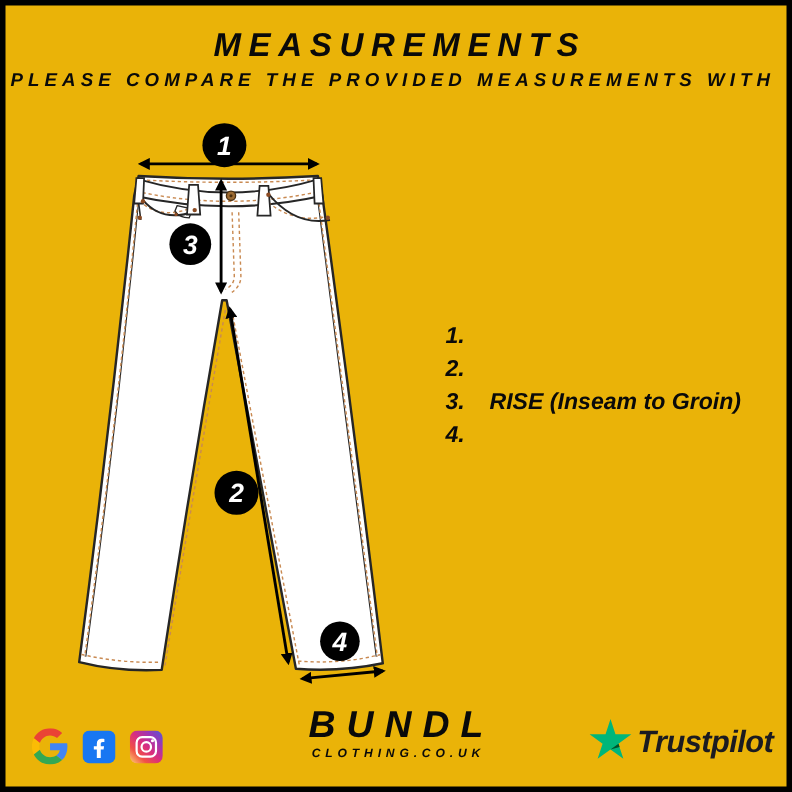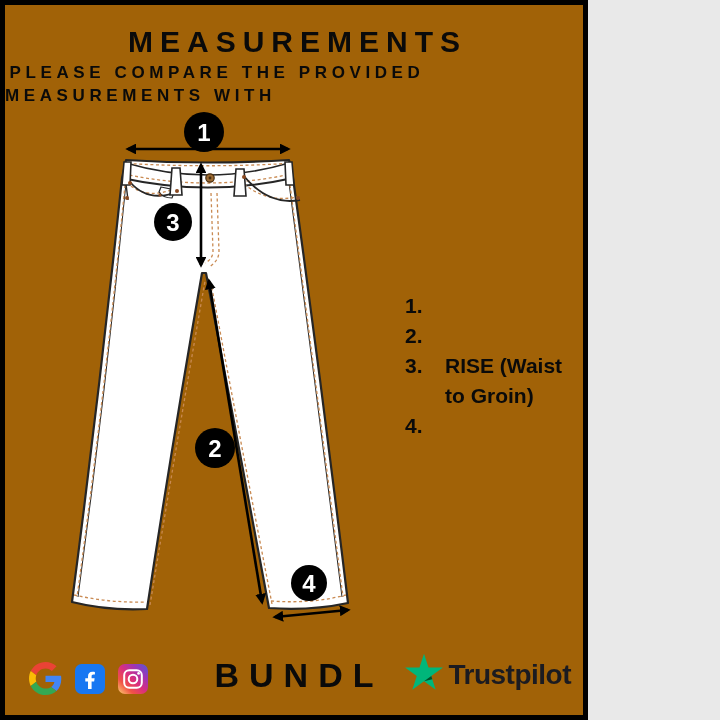--- a/index.html
+++ b/index.html
@@ -1,19 +1,19 @@
 <!DOCTYPE html>
 <html><head>
 <meta charset="utf-8">
 <style>
   html,body{margin:0;padding:0;background:#e9e9e9;}
   .frame{
-    position:relative;width:588px;height:720px;box-sizing:border-box;
-    background:#a16207;border:5px solid #000;overflow:hidden;
-    font-family:"Liberation Sans","DejaVu Sans",sans-serif;color:#0a0a0a;
+    position:relative;width:720px;height:720px;box-sizing:border-box;
+    background:#eab308;border:5px solid #000;overflow:hidden;
+    font-family:"Liberation Sans","DejaVu Sans",sans-serif;color:#0a0a0a;font-style:italic;
   }
   
   .title{
     position:absolute;top:20px;left:0;right:0;text-align:center;
     font-size:30px;font-weight:800;letter-spacing:7px;text-indent:7px;
   }
   .subtitle{
     position:absolute;top:56px;left:0;right:0;text-align:left;
     font-size:17px;font-weight:700;letter-spacing:4.6px;line-height:23px;text-indent:4.6px;
   }
@@ -127,21 +127,21 @@
 
   <div class="legend">
     <div class="legend-row">
       <span class="legend-num">1.</span>
     </div>
     <div class="legend-row">
       <span class="legend-num">2.</span>
     </div>
     <div class="legend-row">
       <span class="legend-num">3.</span>
-      <span>RISE (Waist to Groin)</span>
+      <span>RISE (Inseam to Groin)</span>
     </div>
     <div class="legend-row">
       <span class="legend-num">4.</span>
     </div>
   </div>
 
   <div class="social">
     <svg width="33" height="33" viewBox="0 0 48 48">
       <path fill="#EA4335" d="M24 9.5c3.54 0 6.71 1.22 9.21 3.6l6.85-6.85C35.9 2.38 30.47 0 24 0 14.62 0 6.51 5.38 2.56 13.22l7.98 6.19C12.43 13.72 17.74 9.5 24 9.5z"></path>
       <path fill="#4285F4" d="M46.98 24.55c0-1.57-.15-3.09-.38-4.55H24v9.02h12.94c-.58 2.96-2.26 5.48-4.78 7.18l7.73 6c4.51-4.18 7.09-10.36 7.09-17.65z"></path>
@@ -164,20 +164,21 @@
       </defs>
       <rect x="0" y="0" width="30" height="30" rx="7" fill="url(#iggrad)"></rect>
       <rect x="6.2" y="6.2" width="17.6" height="17.6" rx="5" fill="none" stroke="#ffffff" stroke-width="2"></rect>
       <circle cx="15" cy="15" r="4.3" fill="none" stroke="#ffffff" stroke-width="2"></circle>
       <circle cx="20.6" cy="9.4" r="1.4" fill="#ffffff"></circle>
     </svg>
   </div>
 
   <div class="brand">
     <div class="brand-name">BUNDL</div>
+    <div class="brand-domain">CLOTHING.CO.UK</div>
   </div>
 
   <div class="trustpilot">
     <svg width="38" height="38" viewBox="0 0 48 48">
       <path fill="#00B67A" d="M48 18.3H29.7L24 .9l-5.7 17.4H0l14.9 10.8-5.7 17.4L24 35.7l14.8 10.8-5.7-17.4L48 18.3z"></path>
       <path fill="#005128" d="M33.2 29.1l1.3 4-10.5 2.7 9.2-6.7z"></path>
     </svg>
     <span class="trustpilot-label">Trustpilot</span>
   </div>
 

